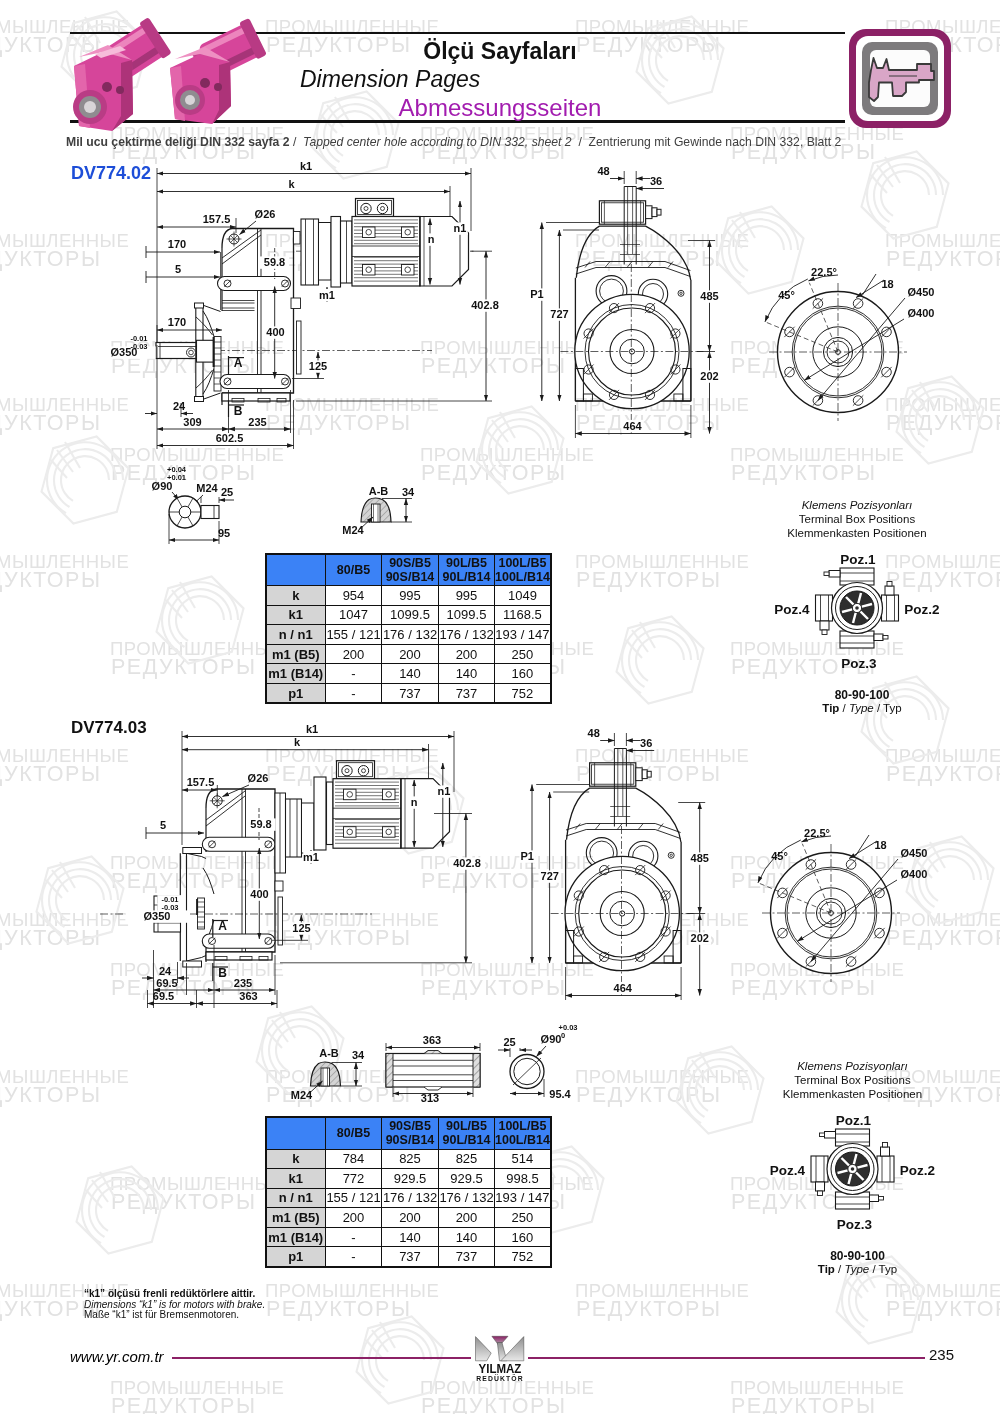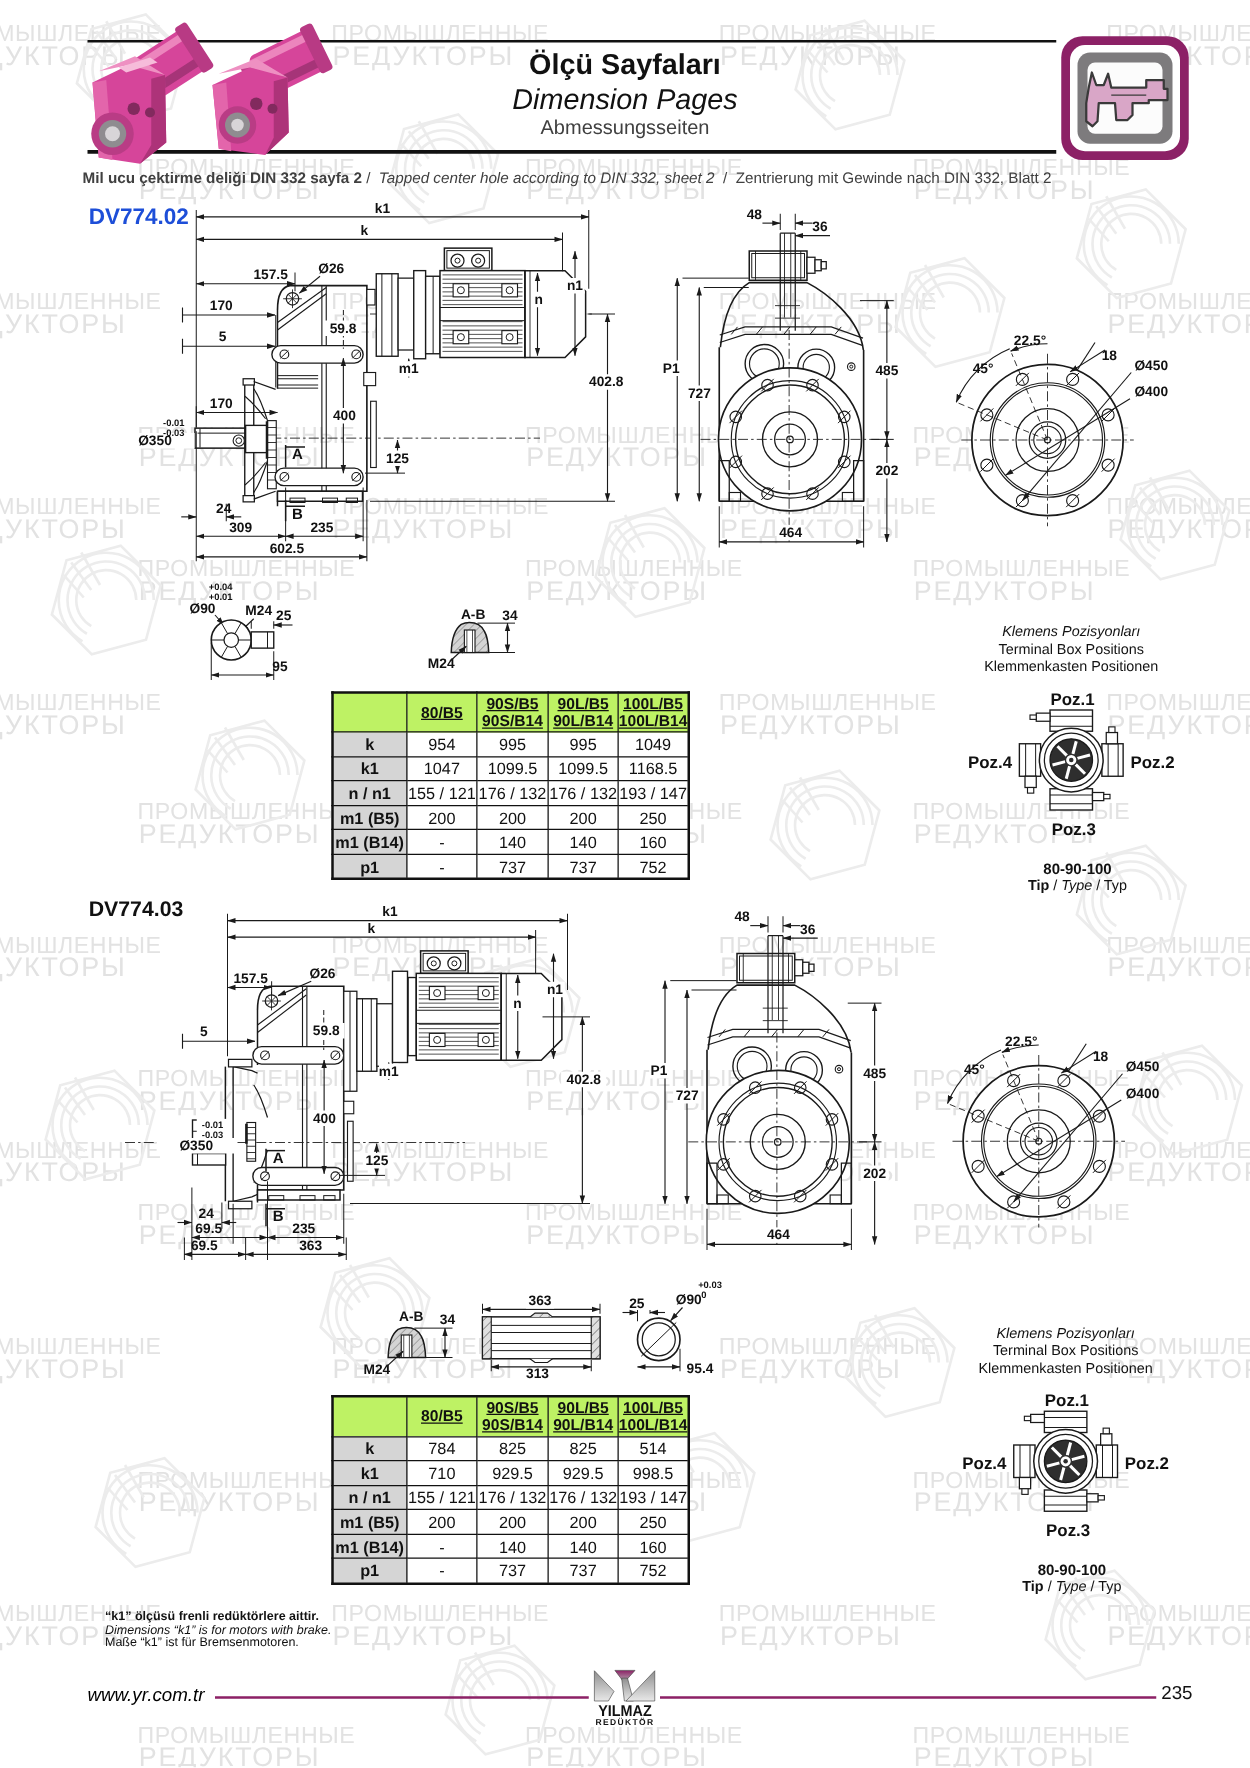--- a/index.html
+++ b/index.html
@@ -1,21 +1,21 @@
 <!DOCTYPE html>
 <html><head>
 <meta charset="utf-8">
 <style>
 * { margin:0; padding:0; box-sizing:border-box; }
 body { background:#fff; width:1000px; height:1414px; font-family:"Liberation Sans", sans-serif; position:relative; overflow:hidden; }
 #page { position:absolute; left:0; top:0; width:1000px; height:1414px; background:#fff;padding-left:44px; }
 .abs { position:absolute; }
 table.dim { position:absolute; border-collapse:collapse; table-layout:fixed; background:#fff; border:2px solid #111; }
 table.dim td { border:1.2px solid #111; text-align:center; vertical-align:middle; font-size:13px; height:19.6px; padding:0; color:#111; }
-table.dim tr.hd td { height:32px; background:#bef264; font-weight:bold; font-size:12.5px; line-height:14px;text-decoration:underline; }
+table.dim tr.hd td { height:32px; background:#3b82f6; font-weight:bold; font-size:12.5px; line-height:14px; }
 table.dim td.lab { background:#d5d5d5; font-weight:bold; }
 </style>
 </head>
 <body>
 <div id="page">
 
 <svg width="1000" height="1414" viewBox="0 0 1000 1414" style="position:absolute;left:0;top:0">
 <defs>
 <g id="wmt">
           <text x="0" y="0" font-family="&quot;Liberation Sans&quot;, sans-serif" font-size="18.5" fill="#e2e2e2" letter-spacing="0.5">ПРОМЫШЛЕННЫЕ</text>
@@ -106,23 +106,23 @@
 <use href="#wmg" x="880" y="1300"></use>
 <use href="#wmg" x="400" y="1360"></use>
 </svg>
 
 <div class="abs" style="left:70px;top:31.5px;width:775px;height:2.6px;background:#111"></div>
 
 <div class="abs" style="left:70px;top:120px;width:775px;height:2.6px;background:#111"></div>
 
 <div class="abs" style="left:300px;top:38px;width:400px;text-align:center;font-size:23px;font-weight:bold;color:#111">Ölçü Sayfaları</div>
 
-<div class="abs" style="left:300px;top:66px;width:400px;text-align:center;font-size:23px;font-style:italic;color:#111">Dimension Pages</div>
-
-<div class="abs" style="left:300px;top:94px;width:400px;text-align:center;font-size:16px;color:#404040">Abmessungsseiten</div>
+<div class="abs" style="left:300px;top:66px;width:400px;text-align:left;font-size:23px;font-style:italic;color:#111">Dimension Pages</div>
+
+<div class="abs" style="left:300px;top:94px;width:400px;text-align:center;font-size:24px;color:#a21caf">Abmessungsseiten</div>
 
 <div class="abs" style="left:66px;top:134.5px;width:860px;font-size:12.2px;color:#404040"><b>Mil ucu çektirme deliği DIN 332 sayfa 2</b> /&nbsp; <i>Tapped center hole according to DIN 332, sheet 2</i> &nbsp;/&nbsp; Zentrierung mit Gewinde nach DIN 332, Blatt 2</div>
 
 <div class="abs" style="left:71px;top:163px;font-size:18px;font-weight:bold;color:#1d4ed8">DV774.02</div>
 
 <div class="abs" style="left:71px;top:718px;font-size:17px;font-weight:bold;color:#111">DV774.03</div>
 
 <svg width="1000" height="1414" viewBox="0 0 1000 1414" style="position:absolute;left:0;top:0">
 <defs>
 <marker id="ae" viewBox="0 0 10 10" refX="9.5" refY="5" markerWidth="7.5" markerHeight="7.5" orient="auto">
@@ -1498,21 +1498,21 @@
         </tr>
 <tr>
           <td class="lab">k</td>
           <td>784</td>
           <td>825</td>
           <td>825</td>
           <td>514</td>
         </tr>
 <tr>
           <td class="lab">k1</td>
-          <td>710</td>
+          <td>772</td>
           <td>929.5</td>
           <td>929.5</td>
           <td>998.5</td>
         </tr>
 <tr>
           <td class="lab">n / n1</td>
           <td>155 / 121</td>
           <td>176 / 132</td>
           <td>176 / 132</td>
           <td>193 / 147</td>

